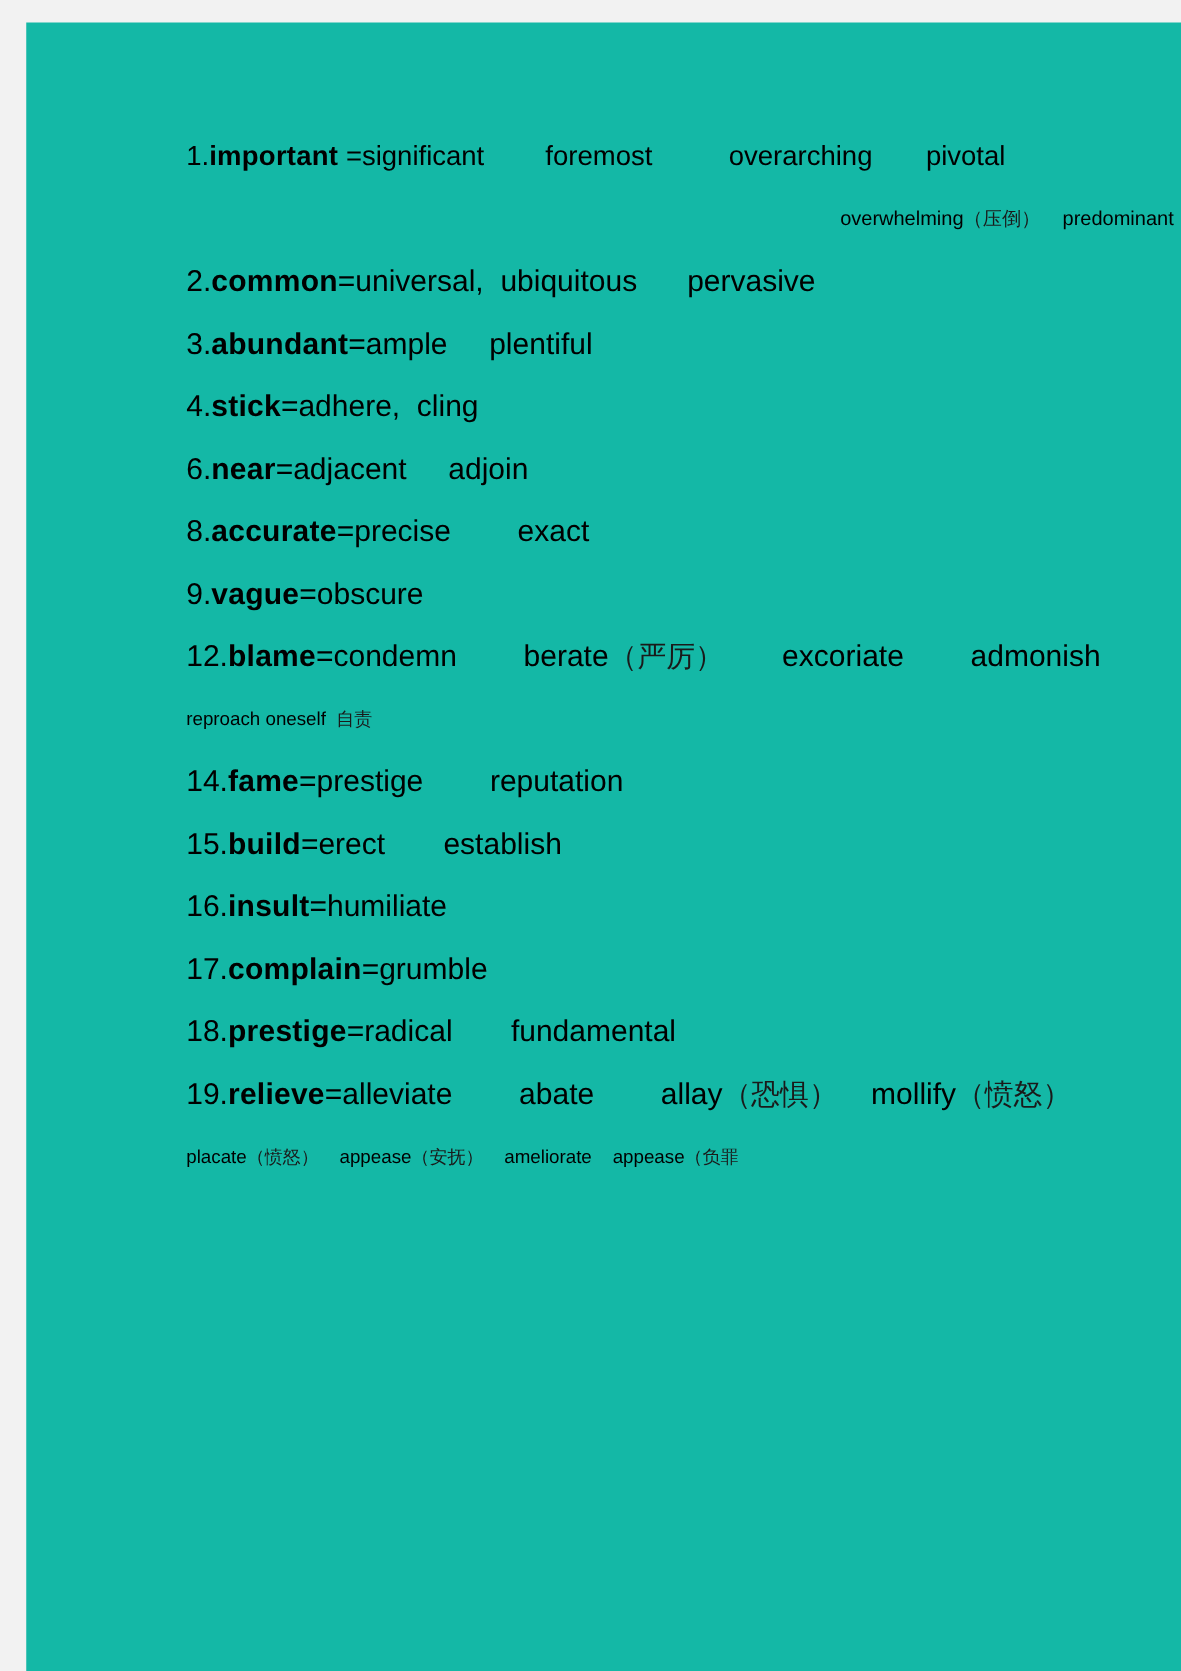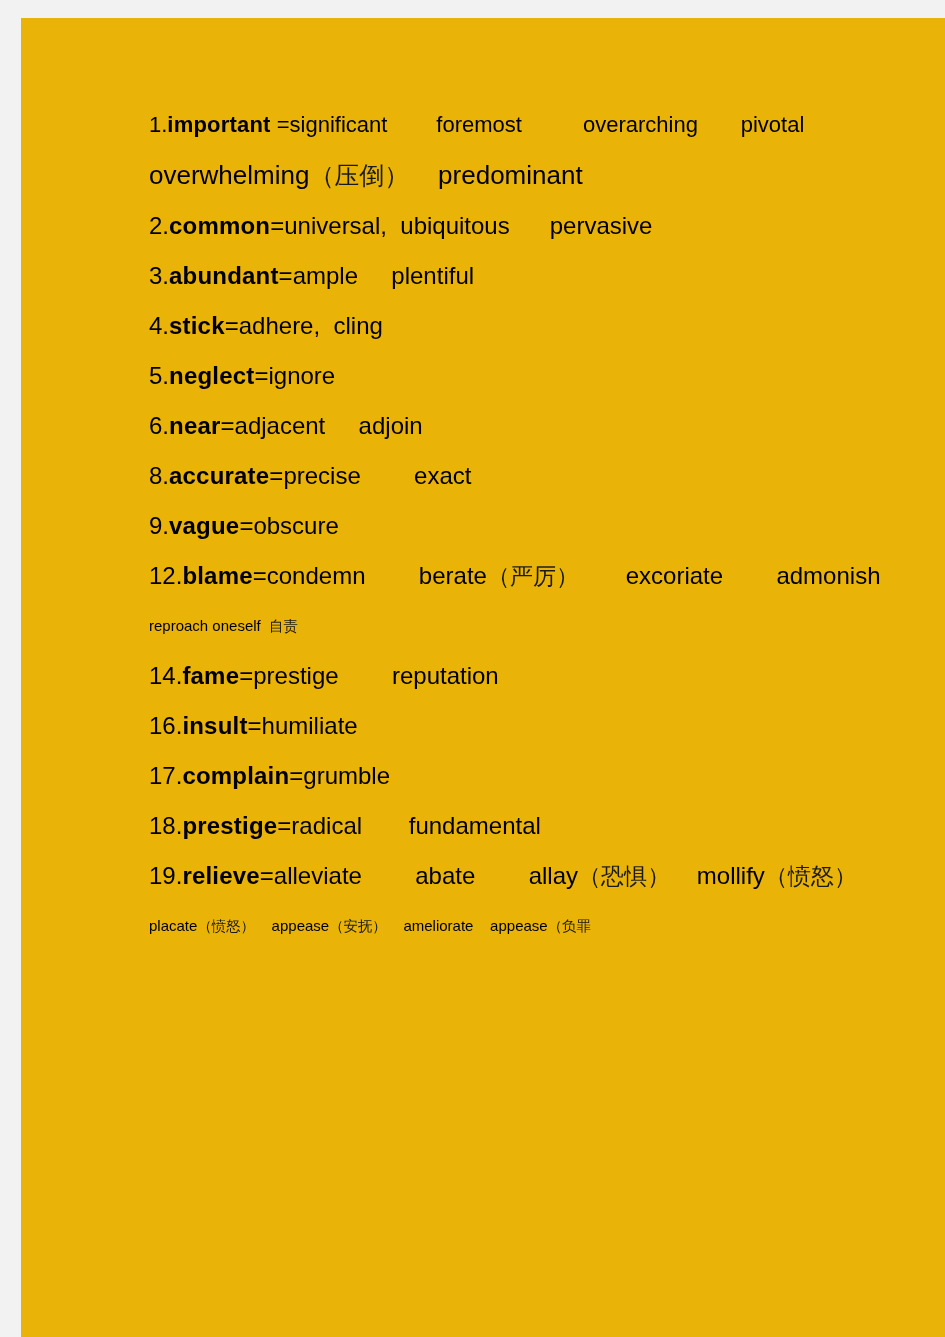--- a/index.html
+++ b/index.html
@@ -12,21 +12,21 @@
     background: #f2f2f2;
     font-family: "Liberation Sans", sans-serif;
     overflow: hidden;
   }
   #page {
     position: absolute;
     left: 21px;
     top: 18px;
     width: 924px;
     height: 1319px;
-    background: #eab308;
+    background: #14b8a6;
     overflow: hidden;
   }
   #content {
     position: absolute;
     left: 128px;
     top: 82px;
     width: 790px;
   }
   .entry {
     margin: 0;
@@ -58,55 +58,56 @@
   }
   .cont {
     margin: 0;
     padding: 0;
     color: #000000;
     font-size: 15px;
     line-height: 50px;
     white-space: pre;
   }
   .cont.big {
-    font-size: 26px;
+    font-size: 16px;
+    text-align: right;
   }
 </style>
 </head>
 <body>
 
 <div id="page">
   <div id="content">
 
     <p class="entry first"><span class="num">1.</span><span class="head">important</span><span class="syn"> =significant        foremost          overarching       pivotal</span></p>
     <p class="cont big"><span>overwhelming</span><span class="cn">（压倒）</span><span>    predominant</span></p>
 
     <p class="entry"><span class="num">2.</span><span class="head">common</span><span class="syn">=universal,  ubiquitous      pervasive</span></p>
 
     <p class="entry"><span class="num">3.</span><span class="head">abundant</span><span class="syn">=ample     plentiful</span></p>
 
     <p class="entry"><span class="num">4.</span><span class="head">stick</span><span class="syn">=adhere,  cling</span></p>
 
-    <p class="entry"><span class="num">5.</span><span class="head">neglect</span><span class="syn">=ignore</span></p>
 
     <p class="entry"><span class="num">6.</span><span class="head">near</span><span class="syn">=adjacent     adjoin</span></p>
 
 
     <p class="entry"><span class="num">8.</span><span class="head">accurate</span><span class="syn">=precise        exact</span></p>
 
     <p class="entry"><span class="num">9.</span><span class="head">vague</span><span class="syn">=obscure</span></p>
 
 
 
     <p class="entry"><span class="num">12.</span><span class="head">blame</span><span class="syn">=condemn        berate</span><span class="cn">（严厉）</span><span class="syn">       excoriate        admonish</span></p>
     <p class="cont"><span>reproach oneself  </span><span class="cn">自责</span></p>
 
 
     <p class="entry"><span class="num">14.</span><span class="head">fame</span><span class="syn">=prestige        reputation</span></p>
 
+    <p class="entry"><span class="num">15.</span><span class="head">build</span><span class="syn">=erect       establish</span></p>
 
     <p class="entry"><span class="num">16.</span><span class="head">insult</span><span class="syn">=humiliate</span></p>
 
     <p class="entry"><span class="num">17.</span><span class="head">complain</span><span class="syn">=grumble</span></p>
 
     <p class="entry"><span class="num">18.</span><span class="head">prestige</span><span class="syn">=radical       fundamental</span></p>
 
     <p class="entry"><span class="num">19.</span><span class="head">relieve</span><span class="syn">=alleviate        abate        allay</span><span class="cn">（恐惧）</span><span class="syn">    mollify</span><span class="cn">（愤怒）</span></p>
     <p class="cont"><span>placate</span><span class="cn">（愤怒）</span><span>    appease</span><span class="cn">（安抚）</span><span>    ameliorate    appease</span><span class="cn">（负罪</span></p>
 

